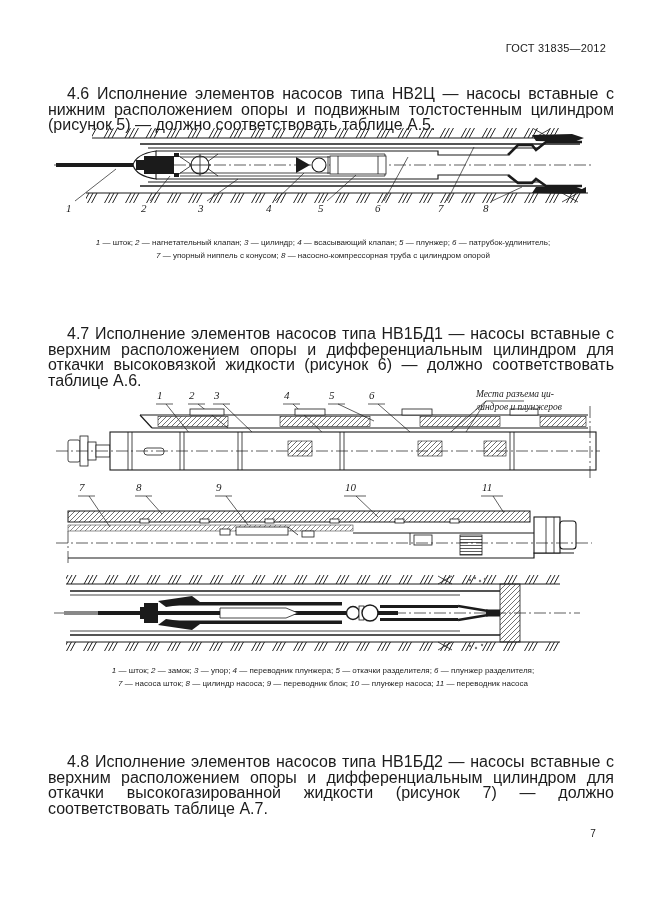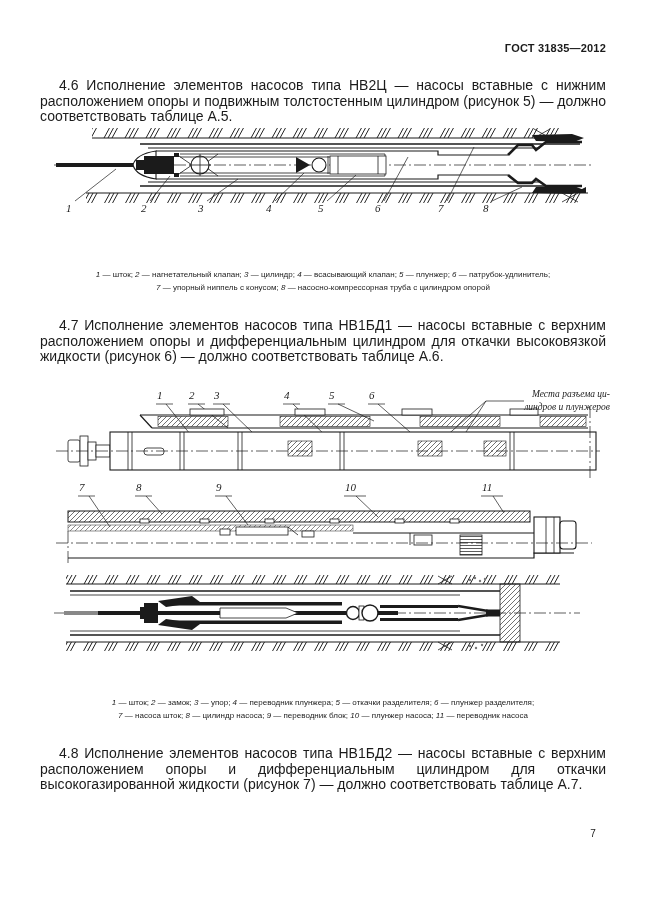--- a/index.html
+++ b/index.html
@@ -1,30 +1,30 @@
 <!DOCTYPE html>
 <html><head>
 <meta charset="utf-8">
 <style>
   html,body{margin:0;padding:0;background:#fff;}
   body{width:646px;height:913px;position:relative;overflow:hidden;
        font-family:"Liberation Sans",sans-serif;color:#1b1b1b;}
   .page{position:absolute;left:40px;top:0;width:566px;height:913px;}
   .header{position:absolute;top:42px;left:0;width:566px;text-align:right;
-          font-size:11px;font-weight:bold;letter-spacing:.2px;}
-  .para{position:absolute;left:0;width:566px;margin:0;font-size:14px;line-height:15.5px;
+          font-size:11px;font-weight:normal;letter-spacing:.2px;}
+  .para{position:absolute;left:0;width:566px;margin:8px;font-size:16px;line-height:15.5px;
         text-align:justify;text-indent:19px;}
   .fig{position:absolute;left:0;width:566px;}
   .fig svg{position:absolute;left:0;top:0;}
   .co{position:absolute;font:italic 11px "Liberation Serif",serif;color:#1b1b1b;}
   .legend{position:absolute;left:0;width:566px;text-align:center;font-size:8px;
-          line-height:13px;color:#222;margin-top:32px;}
+          line-height:13px;color:#222;}
   .legend i{font-style:italic;}
   .figcap{position:absolute;left:0;width:566px;text-align:center;font-size:10px;color:#1b1b1b;}
-  .annot{position:absolute;left:446px;top:0;width:124px;text-align:right;
+  .annot{position:absolute;left:436px;top:0;width:124px;text-align:left;
          font:italic 9.5px "Liberation Serif",serif;line-height:12.5px;color:#1b1b1b;}
   .pageno{position:absolute;left:540px;top:828px;width:26px;text-align:center;font-size:10px;}
   
   .ln{stroke:#1b1b1b;stroke-width:1.2;fill:none}
   .ln2{stroke:#1b1b1b;stroke-width:1.7;fill:none}
   .tn{stroke:#1b1b1b;stroke-width:.8;fill:none}
   .ld{stroke:#1b1b1b;stroke-width:.7;fill:none}
   .cl{stroke:#1b1b1b;stroke-width:.7;stroke-dasharray:12 3 2 3;fill:none}
   .hv{stroke:#1b1b1b;stroke-width:2.6;fill:none}
   .wf{fill:#fff;stroke:#1b1b1b;stroke-width:1.1}

